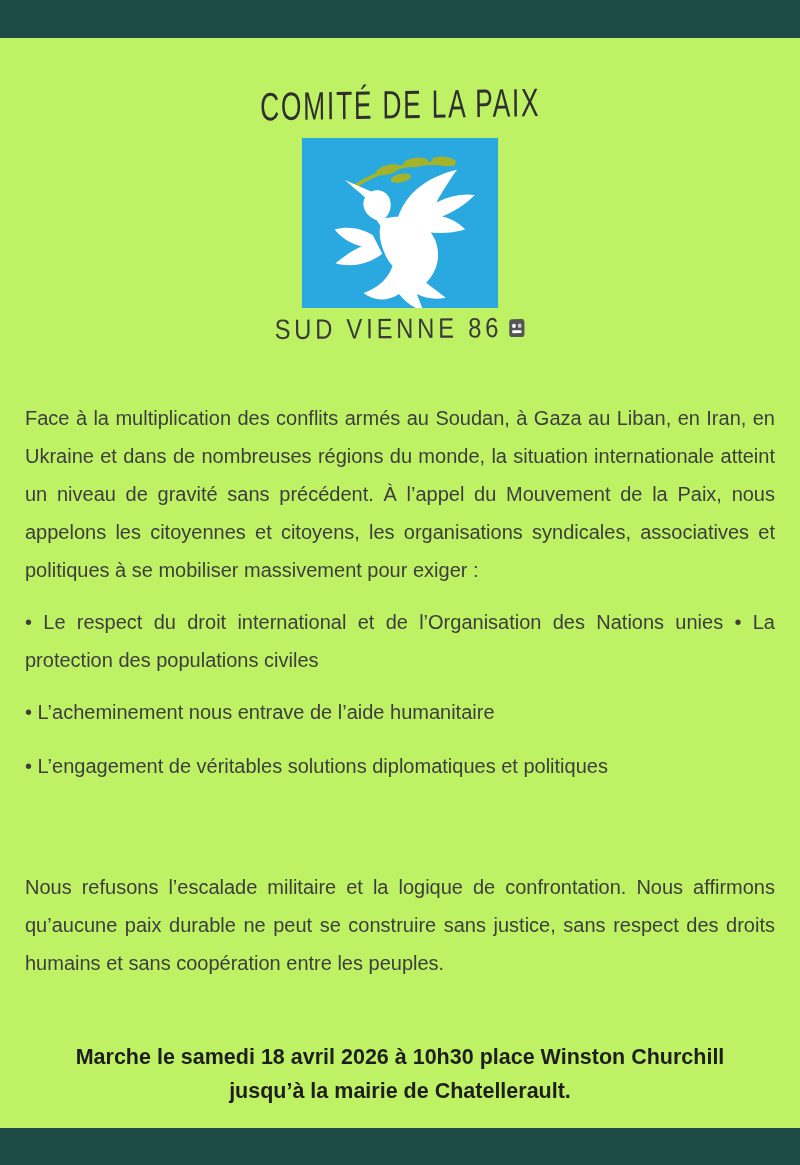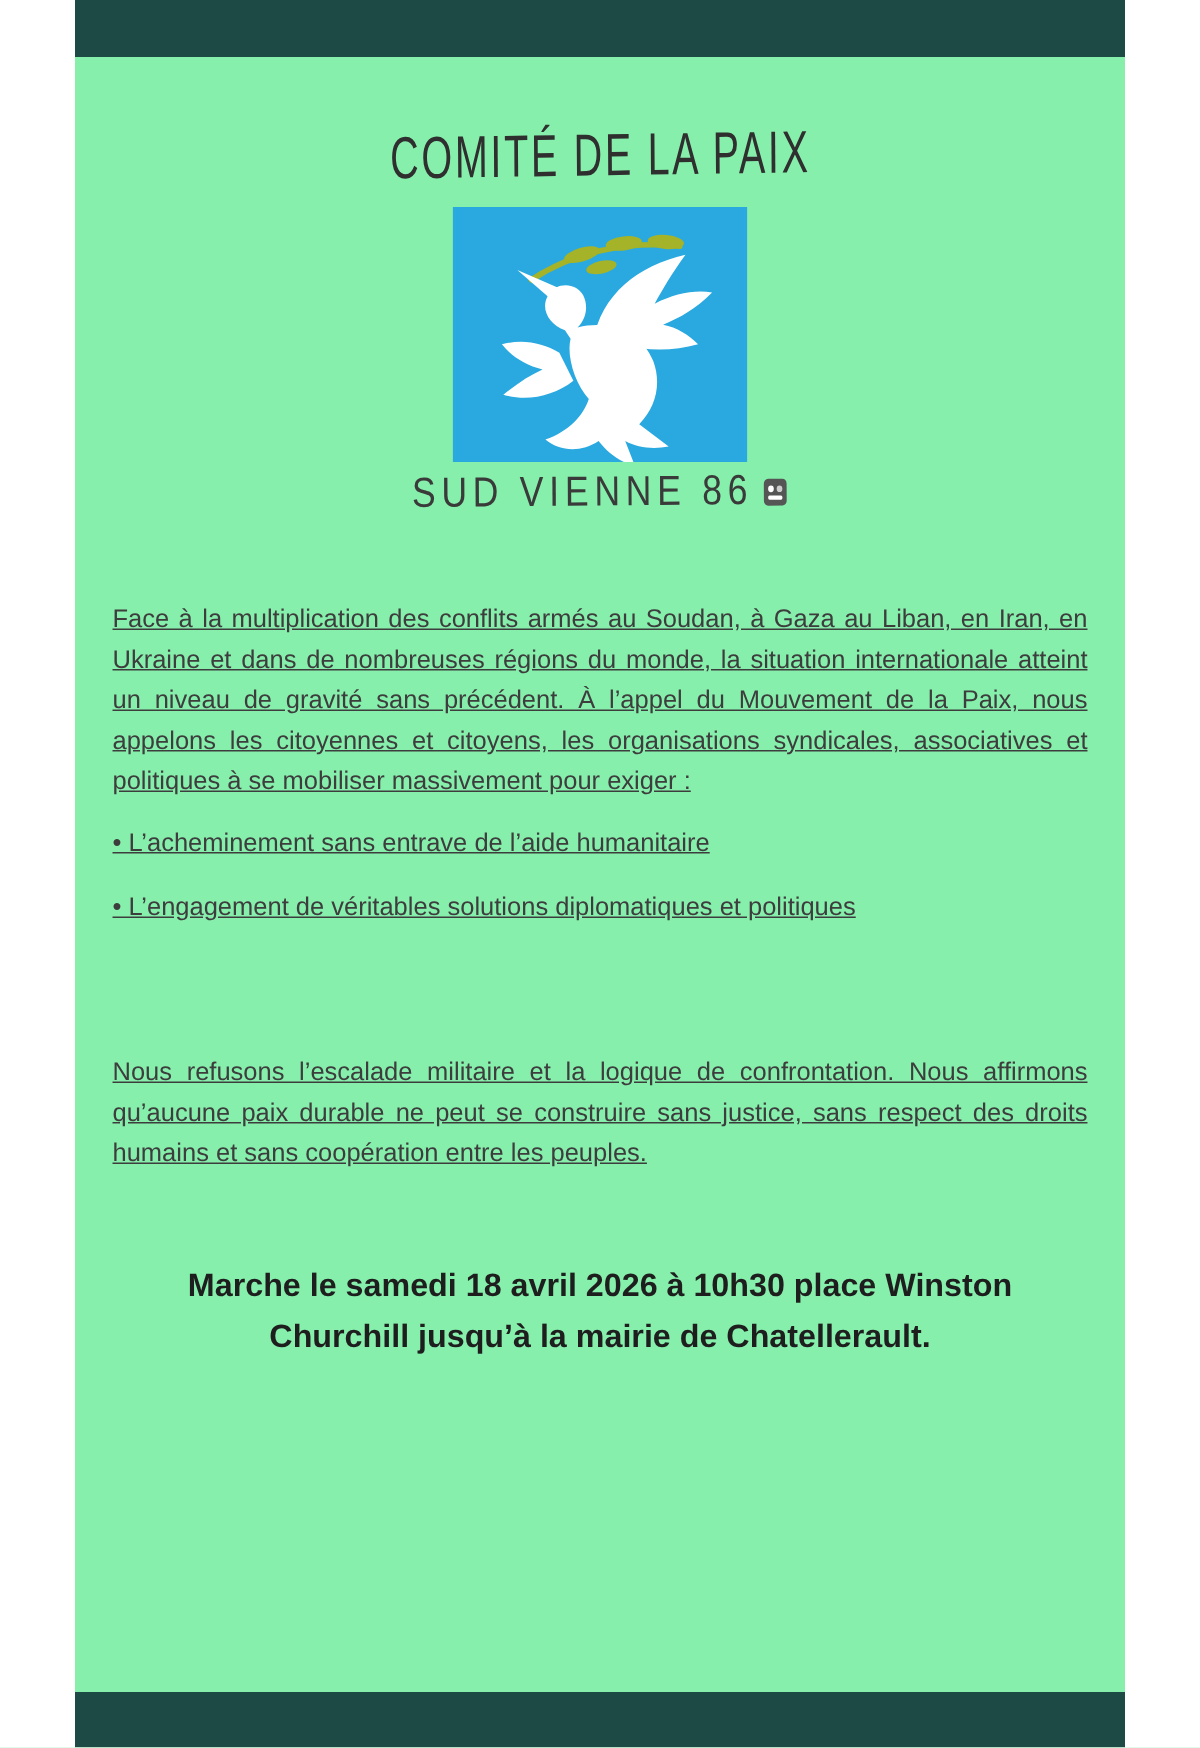--- a/index.html
+++ b/index.html
@@ -6,21 +6,21 @@
     --bar-color:#1e4a46;
     --logo-blue:#2aa9e0;
     --branch-green:#a4b327;
     --text-color:#3d3d3d;
     --headline-color:#1e1e1e;
   }
   *{box-sizing:border-box;}
   html,body{margin:0;padding:0;background:#ffffff;}
   body{font-family:"Liberation Sans", sans-serif;}
   .page{
-    width:700px;height:1165px;margin:0 auto;background:#86efac;
+    width:800px;height:1165px;margin:0 auto;background:#bef264;
     display:flex;flex-direction:column;overflow:hidden;position:relative;
   }
   .bar{width:100%;height:38px;background:var(--bar-color);flex:0 0 auto;}
   .bar.bottom{height:37px;margin-top:auto;}
 
   
   .logo-block{display:flex;flex-direction:column;align-items:center;flex:0 0 auto;}
   .logo-title{
     margin-top:50px;
     font-size:30px;font-weight:500;letter-spacing:2px;color:#2f2f2f;
@@ -40,21 +40,21 @@
     font-size:25px;font-weight:500;letter-spacing:4px;color:#3a3a3a;
     transform:scale(0.95,1.12) rotate(-0.4deg);
     white-space:nowrap;
   }
   .dept-badge{display:inline-block;width:18px;height:18px;}
   .dept-badge svg{display:block;width:100%;height:100%;}
 
   
   main{padding:0 25px;margin-top:56px;color:var(--text-color);}
   main p{
-    margin:0;font-size:17px;line-height:27px;text-align:justify;text-decoration:underline;
+    margin:0;font-size:20px;line-height:38px;text-align:justify;
   }
   p.para-2{margin-top:83px;}
   p.para-3{margin-top:14px;}
   p.bullet{margin-top:14px;}
   p.bullet.first{margin-top:24px;}
   p.bullet.last{margin-top:16px;}
 
   .announcement{
     margin:58px 45px 0 45px;
     font-size:21.5px;line-height:34px;font-weight:700;
@@ -105,21 +105,22 @@
           <circle cx="12" cy="7" r="2" fill="#cccccc"></circle>
           <rect x="4" y="11" width="10" height="2.5" rx="1" fill="#ffffff"></rect>
         </svg>
       </span>
     </div>
   </header>
 
   <main>
     <p class="para-1">Face à la multiplication des conflits armés au Soudan, à Gaza au Liban, en Iran, en Ukraine et dans de nombreuses régions du monde, la situation internationale atteint un niveau de gravité sans précédent. À l’appel du Mouvement de la Paix, nous appelons les citoyennes et citoyens, les organisations syndicales, associatives et politiques à se mobiliser massivement pour exiger :</p>
 
-    <p class="bullet">• L’acheminement sans entrave de l’aide humanitaire</p>
+    <p class="bullet">• Le respect du droit international et de l’Organisation des Nations unies • La protection des populations civiles</p>
+    <p class="bullet">• L’acheminement nous entrave de l’aide humanitaire</p>
     <p class="bullet last">• L’engagement de véritables solutions diplomatiques et politiques</p>
 
     <p class="para-2">Nous refusons l’escalade militaire et la logique de confrontation. Nous affirmons qu’aucune paix durable ne peut se construire sans justice, sans respect des droits humains et sans coopération entre les peuples.</p>
 
     <h2 class="announcement">Marche le samedi 18 avril 2026 à 10h30 place Winston Churchill jusqu’à la mairie de Chatellerault.</h2>
   </main>
 
   <div class="bar bottom"></div>
 </div>
 

